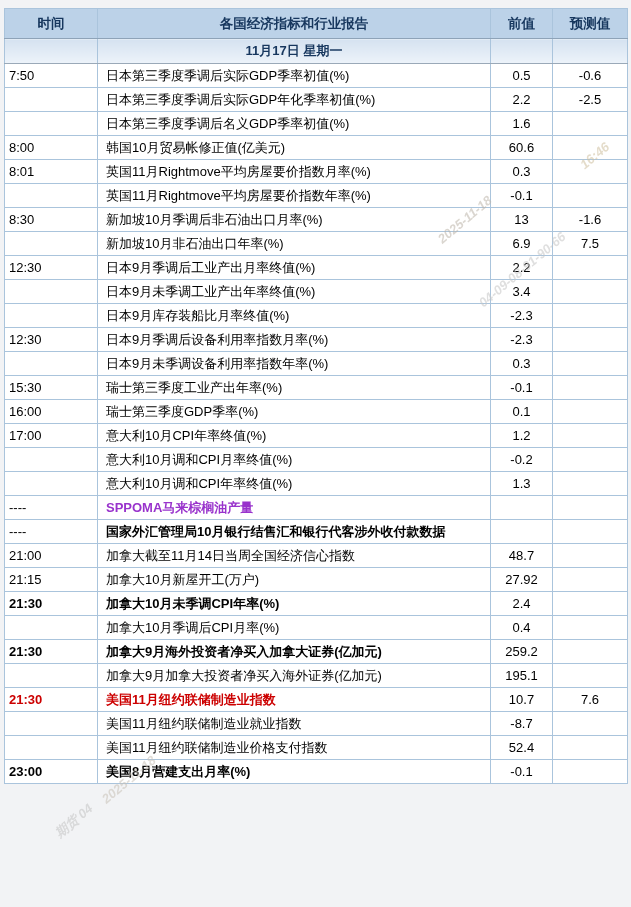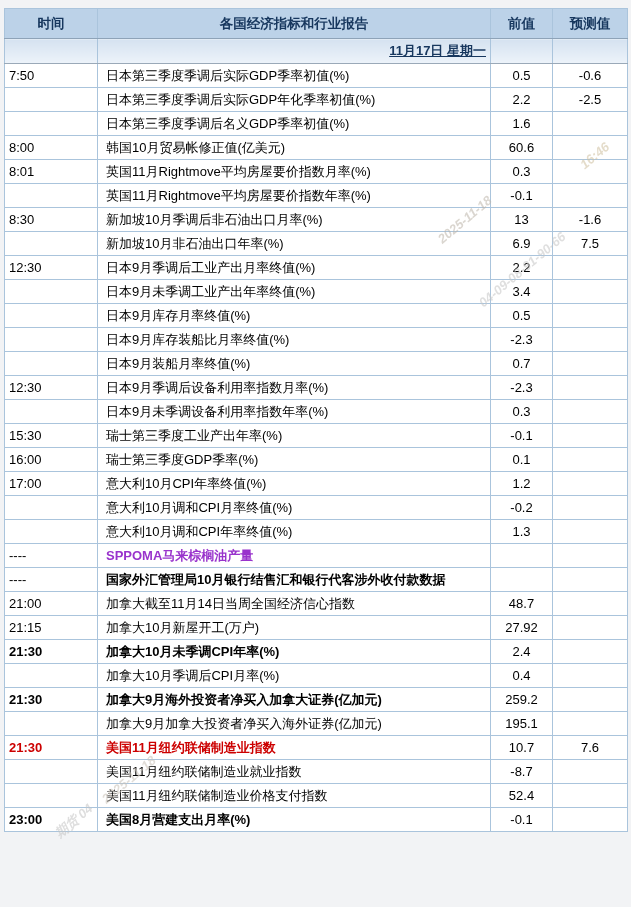--- a/index.html
+++ b/index.html
@@ -24,23 +24,22 @@
     padding:0 4px;overflow:hidden;white-space:nowrap;
   }
   thead th{
     height:29px;background:#bcd2e8;
     color:#17375e;font-weight:bold;font-size:13.5px;
     text-align:center;border-bottom:1px solid #8ea3b8;
   }
   tr.date-row td{
     height:24px;
     background:linear-gradient(#d5e2f0,#edf3fa);
-    color:#17375e;font-weight:bold;text-align:right;
+    color:#17375e;font-weight:bold;text-align:center;
     border-bottom:1px solid #9aa9b8;
-    text-decoration:underline;
   }
   tbody td{height:23px;background:#fff;}
   td.col-time{text-align:left;}
   td.col-ind{text-align:left;padding-left:8px;}
   td.col-prev,td.col-fc{text-align:center;}
   .emph-bold{font-weight:bold;}
   .emph-red{font-weight:bold;color:#cc0000;}
   .emph-purple{font-weight:bold;color:#9933cc;}
   .wm{
     position:absolute;z-index:5;pointer-events:none;
@@ -129,34 +128,22 @@
           <td class="col-fc"></td>
         </tr>
         <tr>
           <td class="col-time"></td>
           <td class="col-ind">日本9月未季调工业产出年率终值(%)</td>
           <td class="col-prev">3.4</td>
           <td class="col-fc"></td>
         </tr>
         <tr>
           <td class="col-time"></td>
-          <td class="col-ind">日本9月库存月率终值(%)</td>
-          <td class="col-prev">0.5</td>
-          <td class="col-fc"></td>
-        </tr>
-        <tr>
-          <td class="col-time"></td>
           <td class="col-ind">日本9月库存装船比月率终值(%)</td>
           <td class="col-prev">-2.3</td>
-          <td class="col-fc"></td>
-        </tr>
-        <tr>
-          <td class="col-time"></td>
-          <td class="col-ind">日本9月装船月率终值(%)</td>
-          <td class="col-prev">0.7</td>
           <td class="col-fc"></td>
         </tr>
         <tr>
           <td class="col-time">12:30</td>
           <td class="col-ind">日本9月季调后设备利用率指数月率(%)</td>
           <td class="col-prev">-2.3</td>
           <td class="col-fc"></td>
         </tr>
         <tr>
           <td class="col-time"></td>

